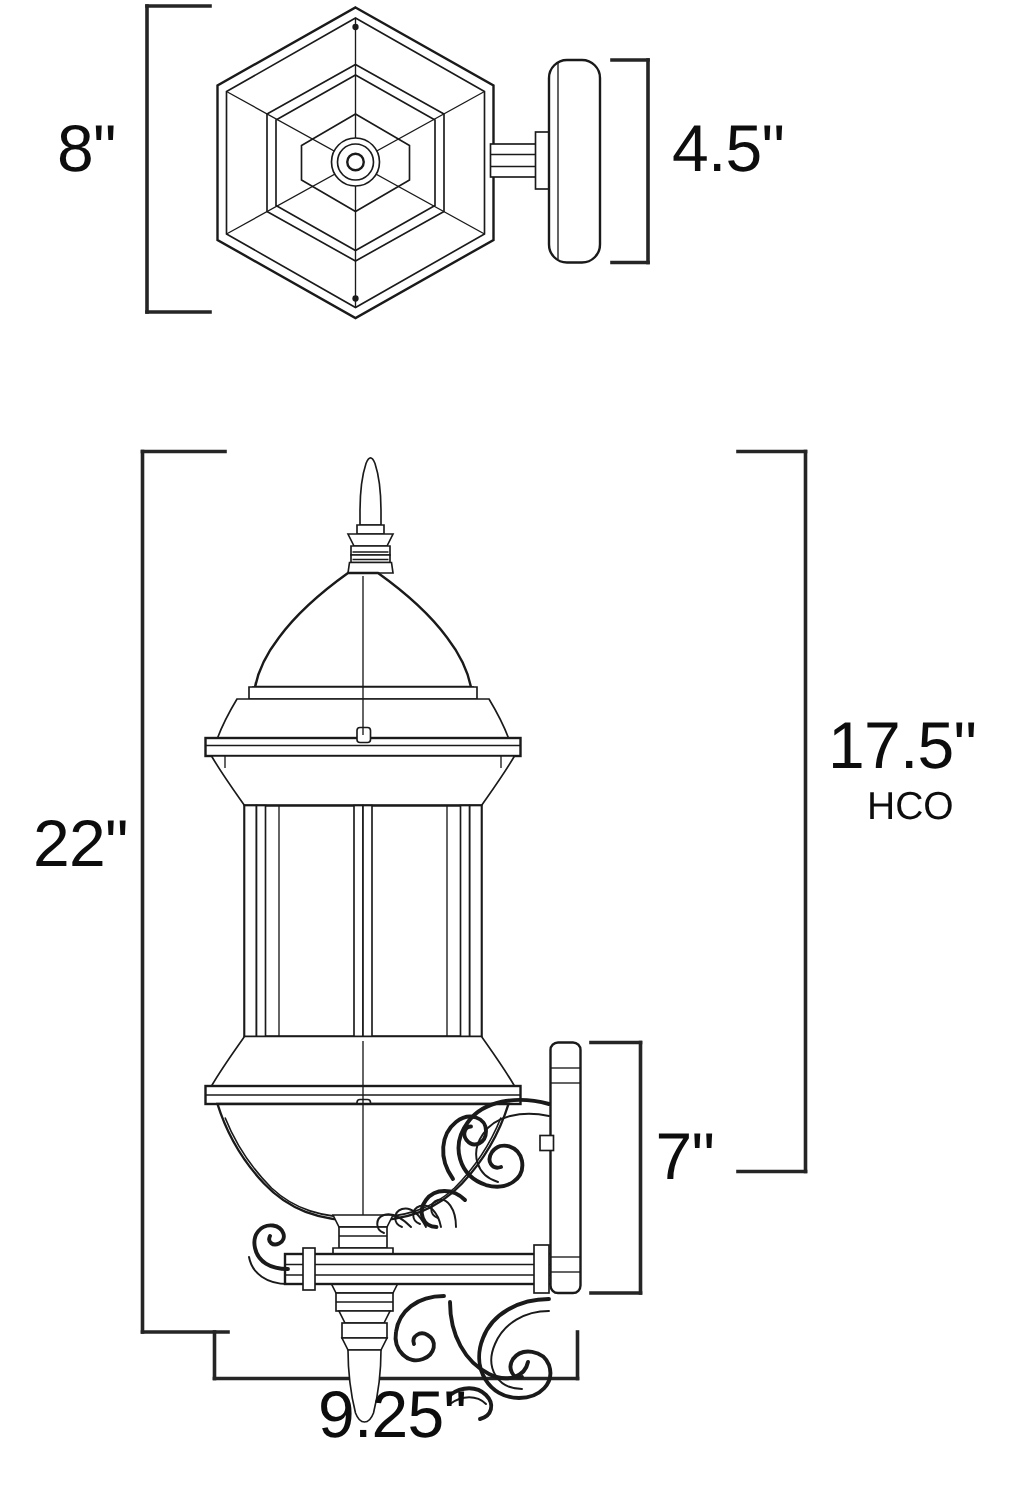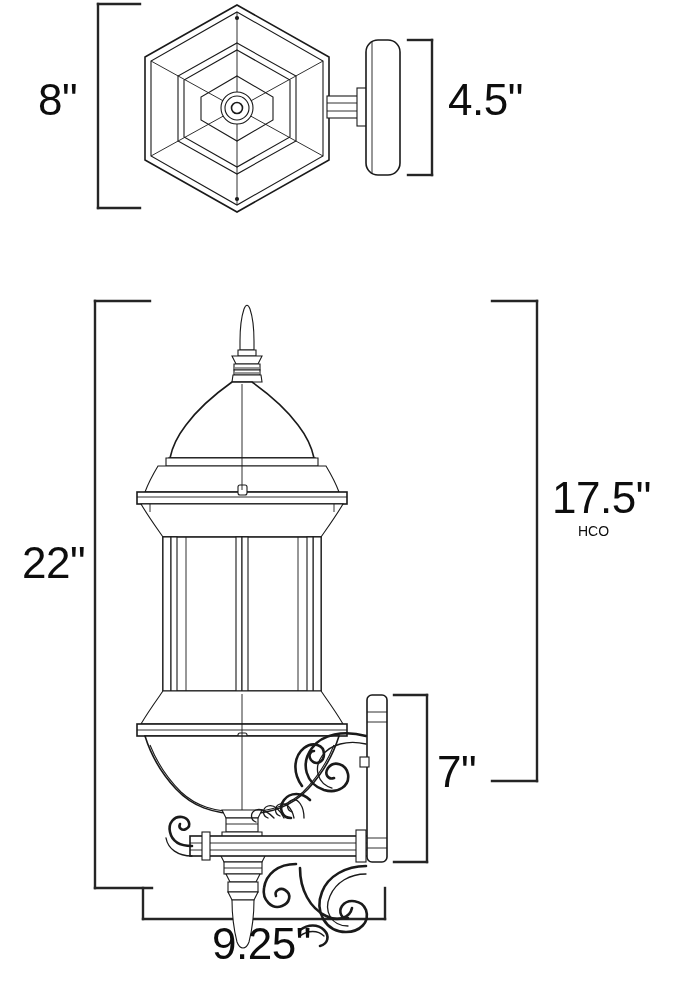--- a/index.html
+++ b/index.html
@@ -28,21 +28,21 @@
   .dim-label {
     position: absolute;
     color: #0d0d0d;
     font-family: "Liberation Sans", sans-serif;
     font-weight: 400;
     letter-spacing: -0.5px;
     white-space: nowrap;
     line-height: 1;
   }
   .dim-major { font-size: 44px; }
-  .dim-note  { font-size: 14px; letter-spacing: 0px; }
+  .dim-note  { font-size: 26px; letter-spacing: 0px; }
   .lbl-8     { left: 38px;  top: 78px;  }
   .lbl-45    { left: 448px; top: 78px;  }
   .lbl-22    { left: 22px;  top: 541px; }
   .lbl-175   { left: 552px; top: 476px; }
   .lbl-hco   { left: 578px; top: 524px; }
   .lbl-7     { left: 437px; top: 750px; }
   .lbl-925   { left: 212px; top: 922px; }
 </style>
 </head>
 <body>

